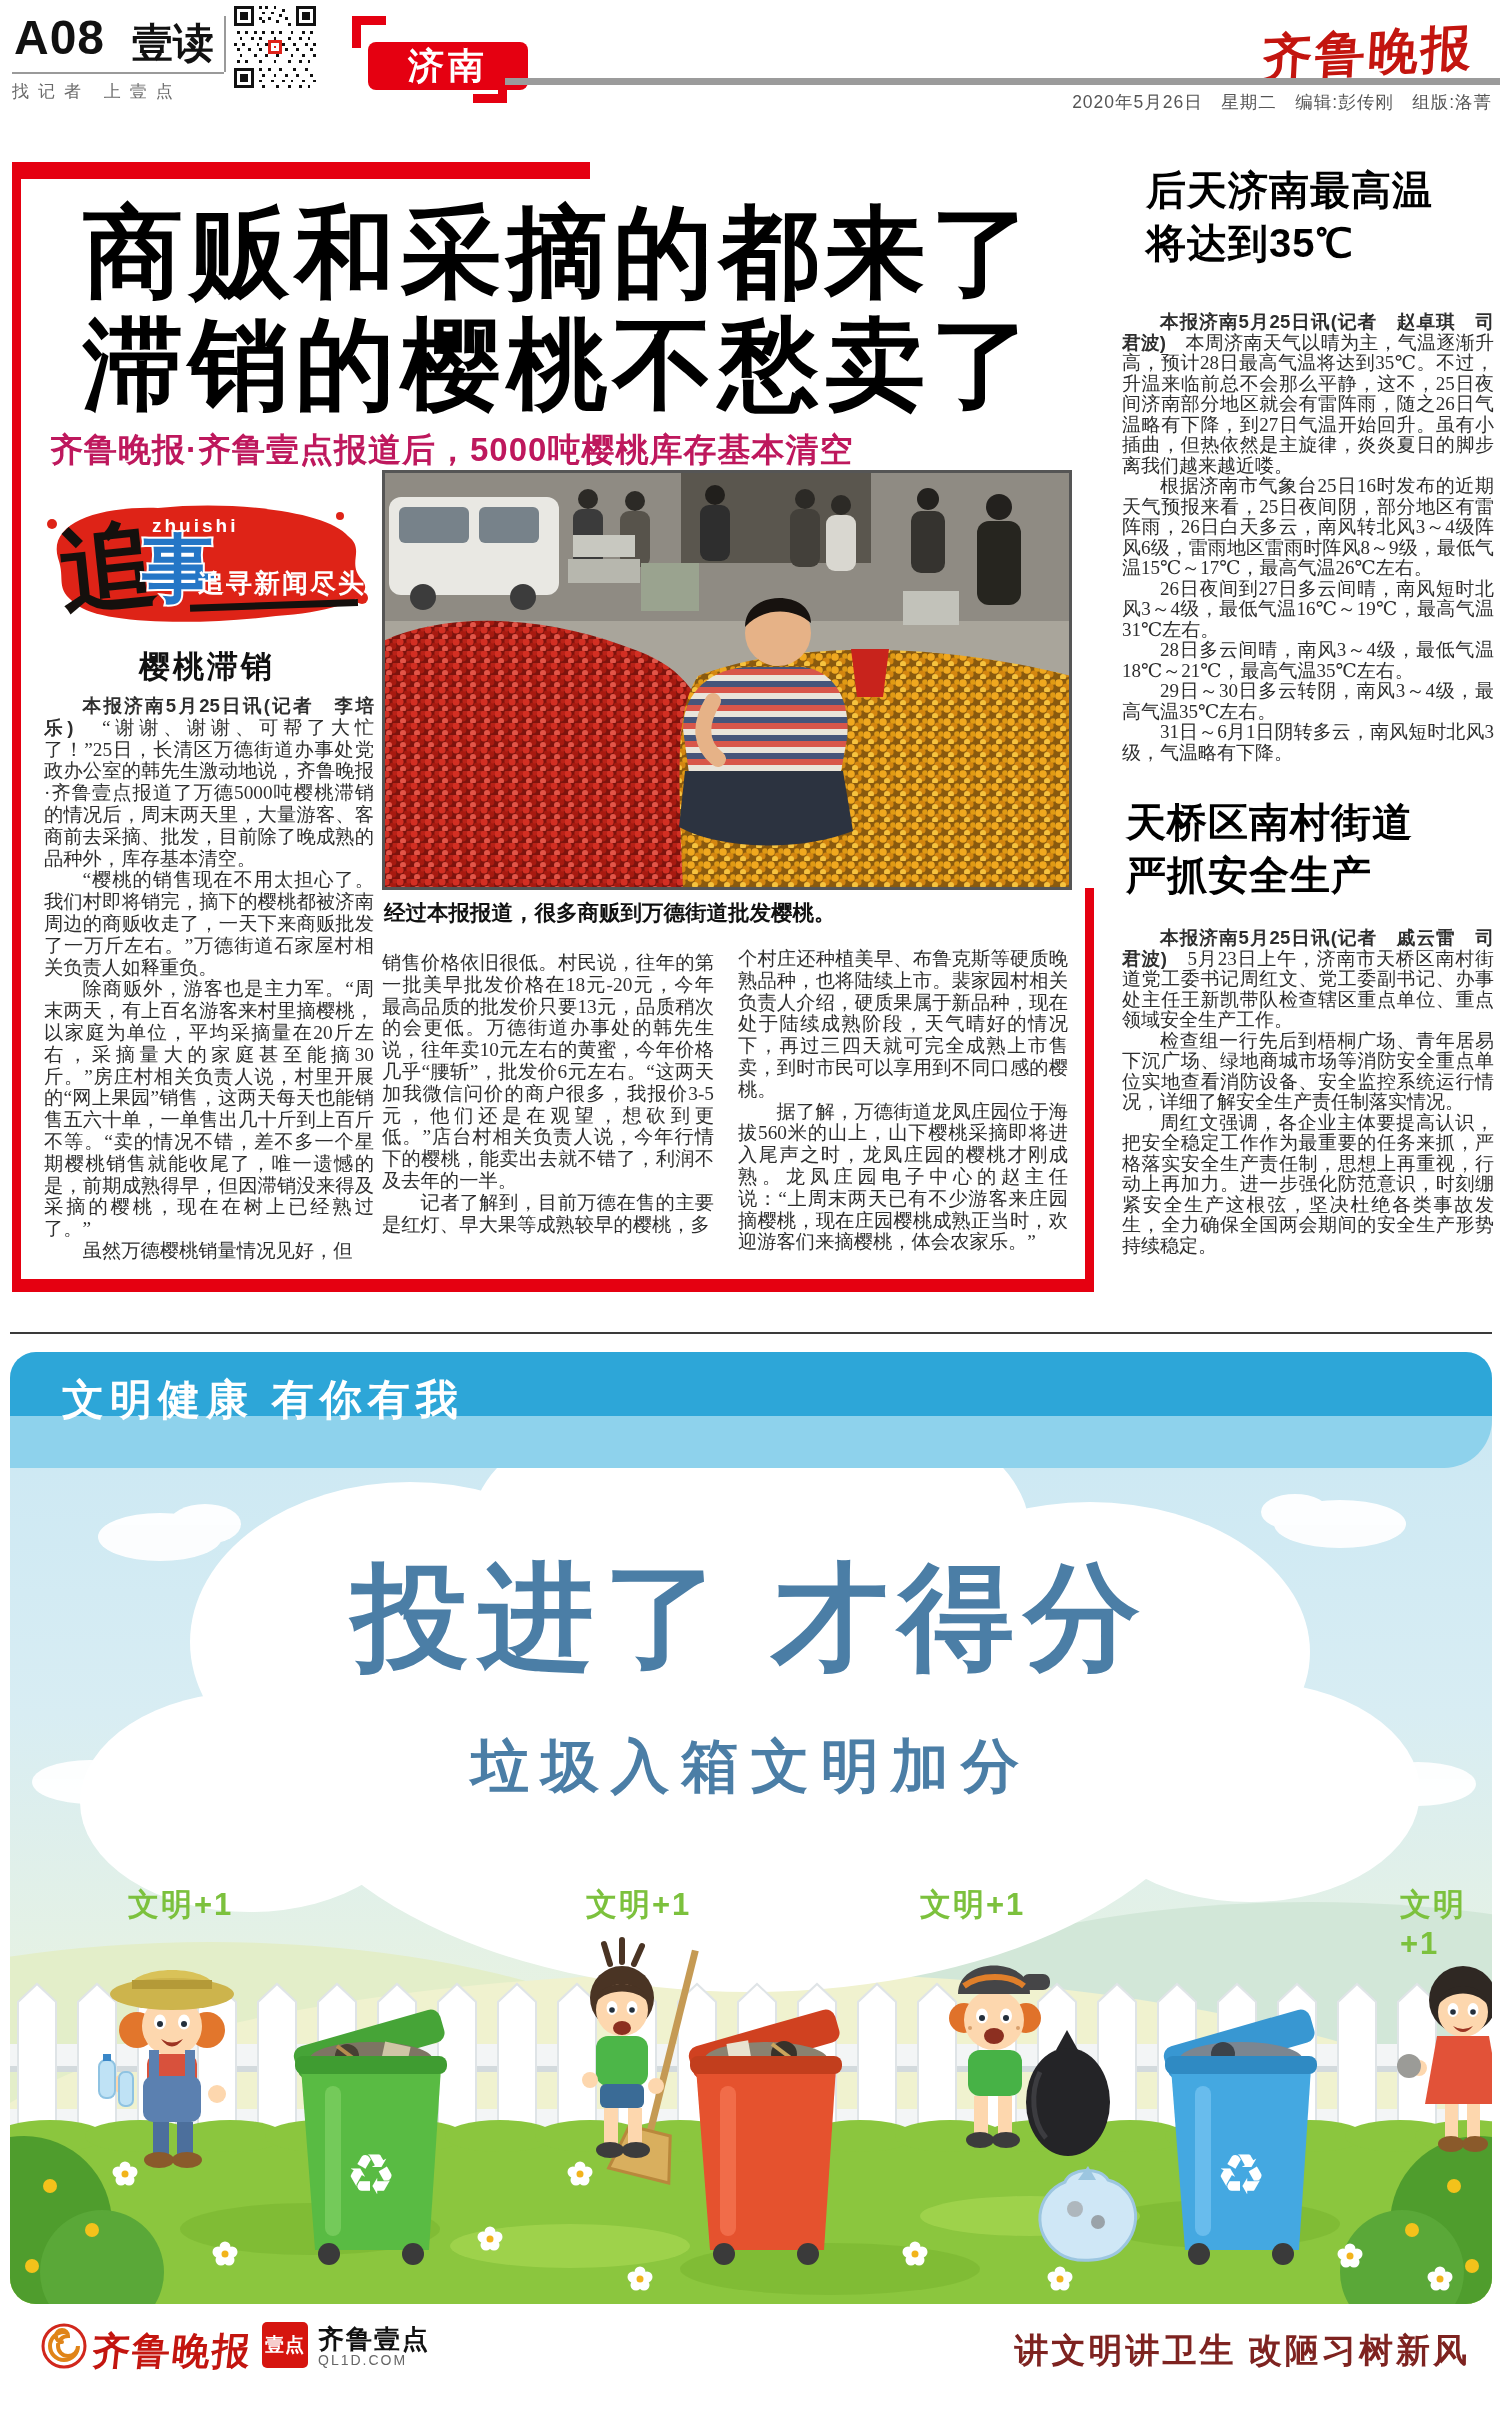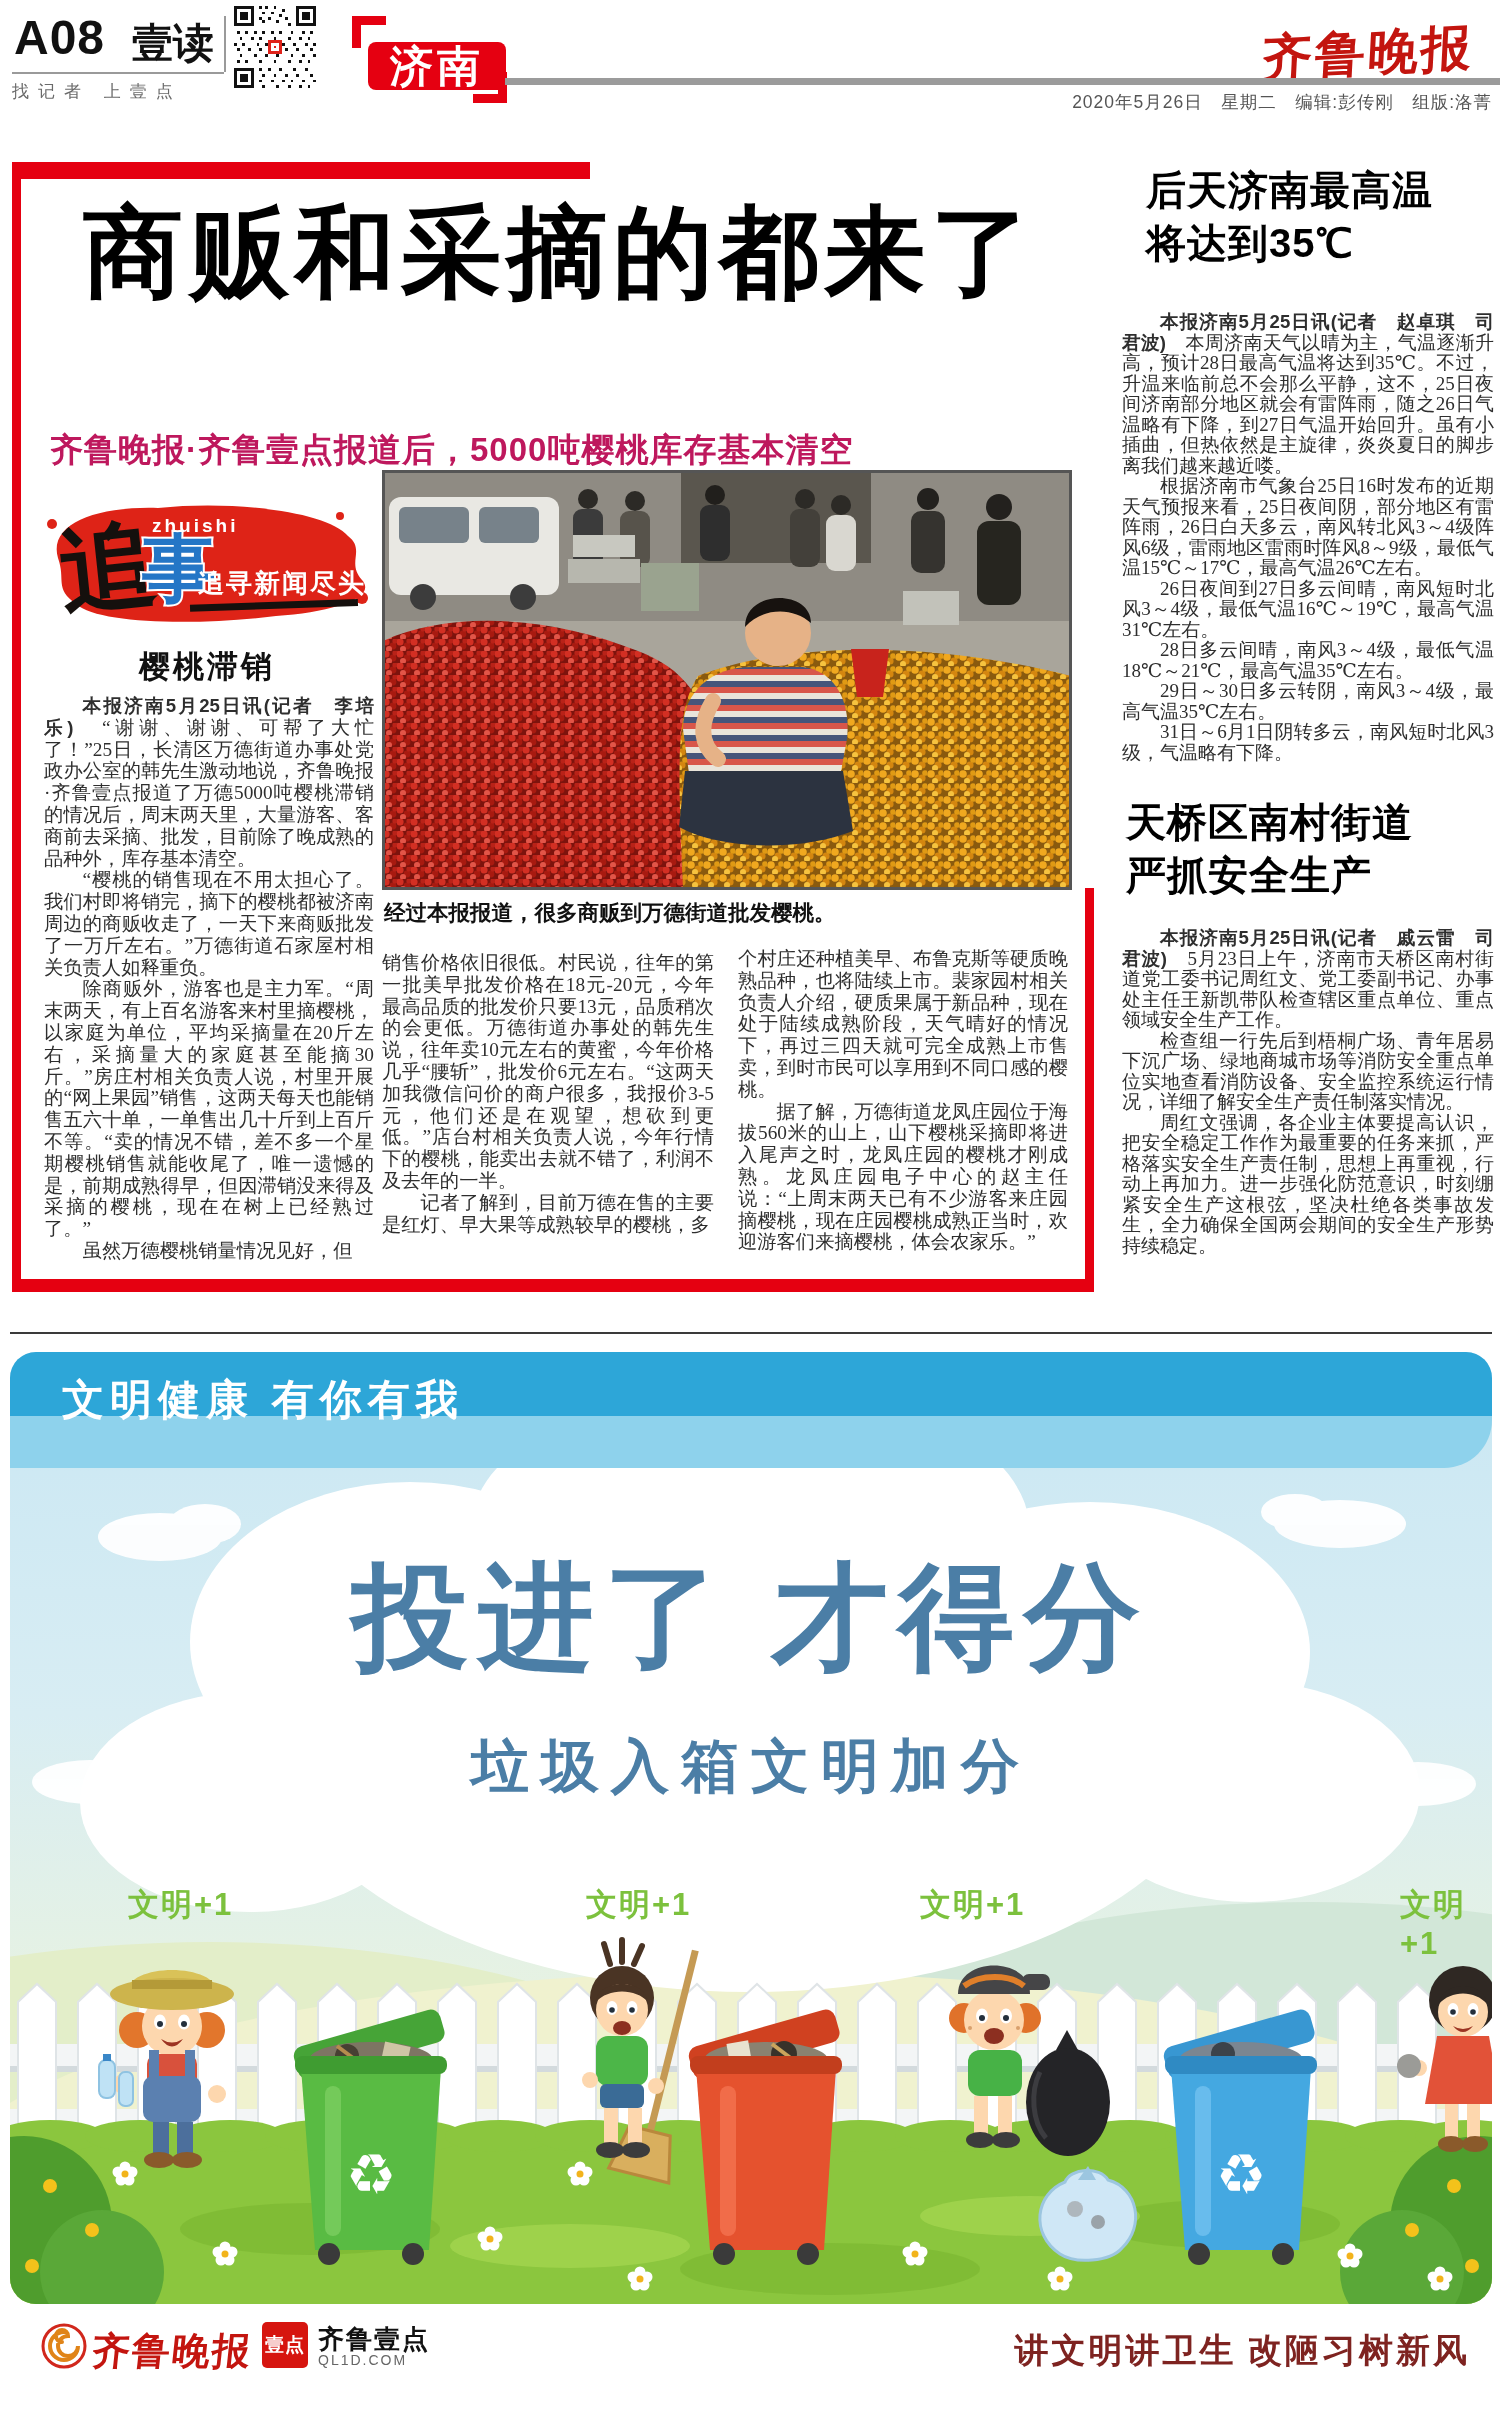--- a/index.html
+++ b/index.html
@@ -8,22 +8,22 @@
   .abs{position:absolute;}
 
   
   .pageno{left:14px;top:10px;font-size:48px;font-weight:900;letter-spacing:1px;color:#111;}
   .section{left:132px;top:16px;font-size:41px;font-weight:900;color:#111;}
   .mast-vline{left:224px;top:16px;width:2px;height:56px;background:#9a9a9a;}
   .mast-thinrule{left:12px;top:72px;width:212px;height:2px;background:#9a9a9a;}
   .mast-slogan{left:12px;top:80px;font-size:17px;color:#6a6a6a;letter-spacing:9px;}
   .qr{left:234px;top:6px;width:82px;height:82px;}
   .rb{background:#e50011;}
-  .badge{left:368px;top:42px;width:138px;height:48px;background:#e50011;border-radius:8px;
-         color:#fff;font-size:43px;font-weight:900;text-align:center;line-height:48px;letter-spacing:4px;}
+  .badge{left:368px;top:42px;width:160px;height:48px;background:#e50011;border-radius:8px;
+         color:#fff;font-size:36px;font-weight:900;text-align:center;line-height:48px;letter-spacing:4px;}
   .brand{left:1262px;top:20px;font-family:"DejaVu Serif",serif;font-size:50px;font-weight:700;
          color:#c3150f;transform:rotate(-3deg) skewX(-6deg);letter-spacing:3px;}
   .mast-rule{left:505px;top:78px;width:995px;height:7px;background:#9b9b9b;}
   .dateline{right:8px;top:90px;font-size:17.5px;color:#555;letter-spacing:1px;}
 
   
   .bar{position:absolute;background:#e50011;}
 
   .hl{left:50px;top:196px;width:1020px;text-align:center;font-weight:900;color:#000;
       font-size:100px;line-height:112px;letter-spacing:6px;white-space:nowrap;}
@@ -114,20 +114,21 @@
   <div class="abs mast-rule"></div>
   <div class="abs dateline">2020年5月26日　星期二　编辑:彭传刚　组版:洛菁</div>
 
   <div class="bar" style="left:12px;top:162px;width:578px;height:17px;"></div>
   <div class="bar" style="left:12px;top:162px;width:9px;height:1130px;"></div>
   <div class="bar" style="left:12px;top:1279px;width:1082px;height:13px;"></div>
   <div class="bar" style="left:1085px;top:888px;width:9px;height:404px;"></div>
 
   <div class="abs hl">
     <div>商贩和采摘的都来了</div>
+    <div>滞销的樱桃不愁卖了</div>
   </div>
   <div class="abs subhead">齐鲁晚报·齐鲁壹点报道后，5000吨樱桃库存基本清空</div>
 
   <svg class="abs zslogo" viewBox="0 0 334 138">
     <path d="M18,62 C8,28 56,10 118,12 C196,4 288,16 308,40 C326,54 306,66 322,84 C338,102 292,116 236,120 C156,130 58,128 36,108 C14,92 26,84 18,62 Z" fill="#de2317"></path>
     <circle cx="12" cy="28" r="5" fill="#de2317"></circle>
       <circle cx="322" cy="102" r="6" fill="#de2317"></circle>
       <circle cx="300" cy="20" r="4" fill="#de2317"></circle>
     <text x="20" y="104" font-size="96" font-family="DejaVu Serif, serif" font-weight="bold" fill="#15100d" transform="rotate(-6 70 70)">追</text>
     <text x="112" y="36" font-size="19" fill="#fff" letter-spacing="3" font-weight="bold">zhuishi</text>

